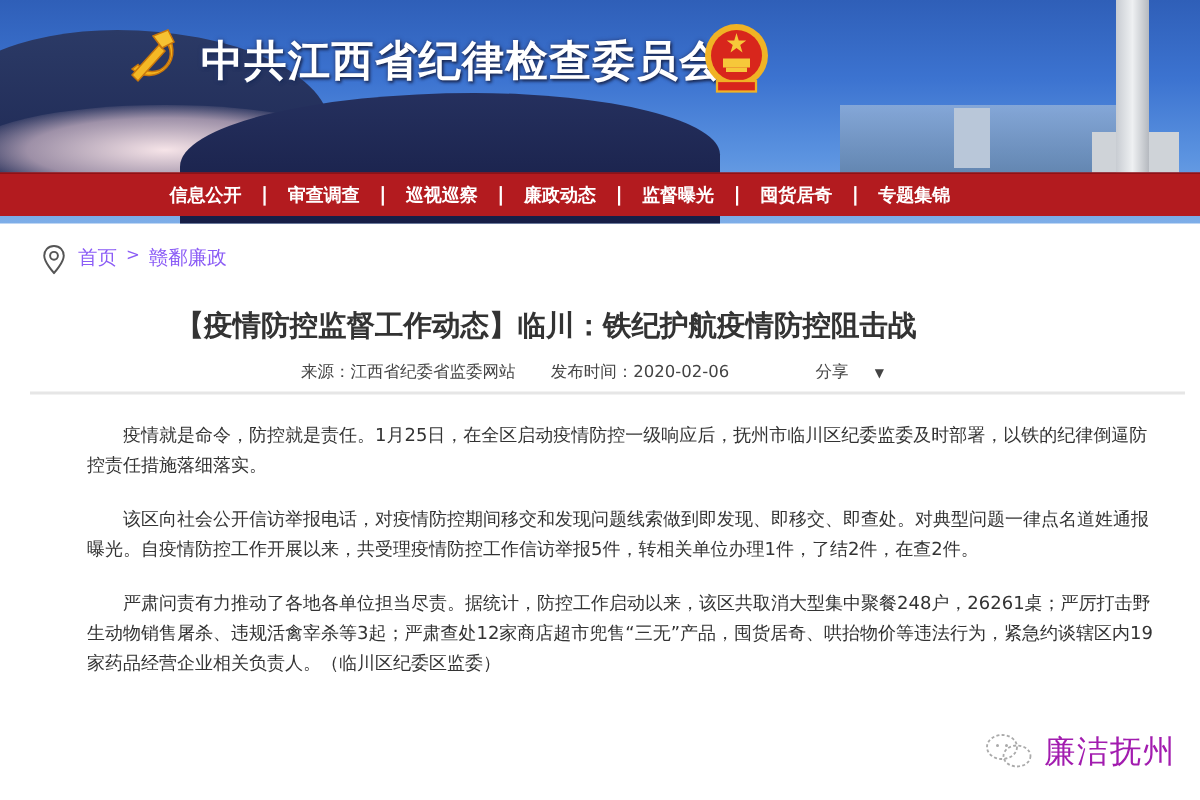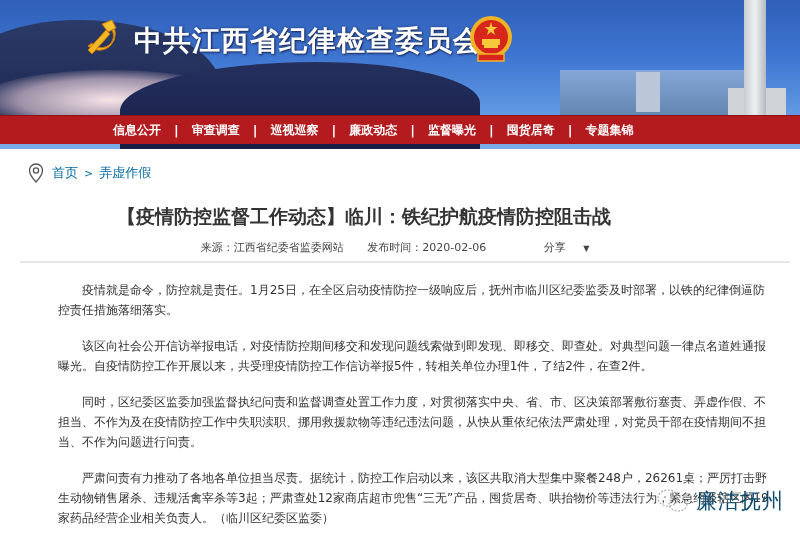--- a/index.html
+++ b/index.html
@@ -14,31 +14,31 @@
   .banner .tower{position:absolute;left:744px;top:0;width:22px;height:115px;background:linear-gradient(90deg,#c8ccd2,#eef0f2,#b5b9bf);}
   .banner .tbase{position:absolute;left:728px;top:88px;width:58px;height:27px;background:#cfd3d8;}
   .emblem-party{position:absolute;left:80px;top:16px;width:42px;height:42px;}
   .emblem-state{position:absolute;left:468px;top:14px;width:46px;height:50px;}
   .title1{position:absolute;left:134px;top:22px;font-size:28px;font-weight:bold;color:#fff;letter-spacing:1px;text-shadow:1px 1px 2px #1a2a55,0 0 3px #2a3f7a;font-family:"DejaVu Serif","Liberation Serif",serif;}
   .title2{position:absolute;left:524px;top:22px;font-size:28px;font-weight:bold;color:#fff;letter-spacing:1px;text-shadow:1px 1px 2px #1a2a55,0 0 3px #2a3f7a;font-family:"DejaVu Serif","Liberation Serif",serif;}
   .nav{position:absolute;left:0;top:115px;width:800px;height:28px;background:#b31b1f;border-top:1px solid #8e1216;display:flex;align-items:center;}
   .nav-inner{position:absolute;left:100px;top:0;height:28px;display:flex;align-items:center;}
   .nav-item{color:#fff;font-size:12px;font-weight:bold;padding:0 13px;cursor:pointer;white-space:nowrap;}
   .nav-sep{color:#fff;font-size:13px;font-weight:bold;}
-  .crumb{position:absolute;left:28px;top:163px;display:flex;align-items:center;font-size:13px;color:#0369a1;}
+  .crumb{position:absolute;left:28px;top:163px;display:flex;font-size:13px;color:#8b5cf6;}
   .crumb svg{margin-right:8px;}
   .crumb .sep{margin:0 6px;font-size:11px;}
   .article-title{position:absolute;left:0;width:728px;top:204px;text-align:center;font-size:19px;font-weight:bold;color:#333;}
   .meta{position:absolute;left:0;width:800px;top:240px;text-align:center;font-size:11px;color:#444;}
   .meta span{margin:0 10px;}
   .meta .share{margin-left:34px;cursor:pointer;}
   .divider{position:absolute;left:20px;top:261px;width:770px;height:2px;background:#e6e6e6;}
   .body{position:absolute;left:44px;top:280px;width:728px;font-size:12px;color:#333;line-height:20px;}
   .body p{margin:0 0 16px 14px;text-indent:2em;}
-  .watermark{position:absolute;left:656px;top:487px;display:flex;align-items:center;color:#0c4a6e;font-size:21px;letter-spacing:1px;}
+  .watermark{position:absolute;left:656px;top:487px;display:flex;align-items:center;color:#a21caf;font-size:21px;letter-spacing:1px;}
   .watermark svg{margin-right:6px;}
 </style>
 </head>
 <body>
 
 <div class="banner">
   <div class="m1"></div>
   <div class="fog"></div>
   <div class="m2"></div>
   <div class="city"></div>
@@ -81,40 +81,39 @@
   </div>
 </div>
 
 <div class="crumb">
   <svg width="16" height="20" viewBox="0 0 16 20">
     <path d="M8 1 C4 1 1.5 4 1.5 7.5 C1.5 12 8 19 8 19 C8 19 14.5 12 14.5 7.5 C14.5 4 12 1 8 1 Z" fill="none" stroke="#555" stroke-width="1.3"></path>
     <circle cx="8" cy="7.5" r="2.6" fill="none" stroke="#555" stroke-width="1.3"></circle>
   </svg>
   <a>首页</a>
   <span class="sep">&gt;</span>
-  <a>弄虚作假</a>
+  <a>赣鄱廉政</a>
 </div>
 
 <div class="article-title">【疫情防控监督工作动态】临川：铁纪护航疫情防控阻击战</div>
 
 <div class="meta">
   <span>来源：江西省纪委省监委网站</span>
   <span>发布时间：2020-02-06</span>
   <span class="share">
     <span>分享</span>
     <span style="font-size:8px;margin-left:4px;">▼</span>
   </span>
 </div>
 
 <div class="divider"></div>
 
 <div class="body">
   <p>疫情就是命令，防控就是责任。1月25日，在全区启动疫情防控一级响应后，抚州市临川区纪委监委及时部署，以铁的纪律倒逼防控责任措施落细落实。</p>
   <p>该区向社会公开信访举报电话，对疫情防控期间移交和发现问题线索做到即发现、即移交、即查处。对典型问题一律点名道姓通报曝光。自疫情防控工作开展以来，共受理疫情防控工作信访举报5件，转相关单位办理1件，了结2件，在查2件。</p>
-  <p>同时，区纪委区监委加强监督执纪问责和监督调查处置工作力度，对贯彻落实中央、省、市、区决策部署敷衍塞责、弄虚作假、不担当、不作为及在疫情防控工作中失职渎职、挪用救援款物等违纪违法问题，从快从重依纪依法严肃处理，对党员干部在疫情期间不担当、不作为问题进行问责。</p>
   <p>严肃问责有力推动了各地各单位担当尽责。据统计，防控工作启动以来，该区共取消大型集中聚餐248户，26261桌；严厉打击野生动物销售屠杀、违规活禽宰杀等3起；严肃查处12家商店超市兜售“三无”产品，囤货居奇、哄抬物价等违法行为，紧急约谈辖区内19家药品经营企业相关负责人。（临川区纪委区监委）</p>
 </div>
 
 <div class="watermark">
   <svg width="34" height="26" viewBox="0 0 34 26">
     <ellipse cx="12" cy="10" rx="10" ry="8" fill="none" stroke="#aaa" stroke-width="1.2" stroke-dasharray="2 1.5"></ellipse>
     <ellipse cx="22" cy="16" rx="9" ry="7" fill="none" stroke="#aaa" stroke-width="1.2" stroke-dasharray="2 1.5"></ellipse>
     <circle cx="9" cy="9" r="1" fill="#aaa"></circle>
       <circle cx="15" cy="9" r="1" fill="#aaa"></circle>
   </svg>

